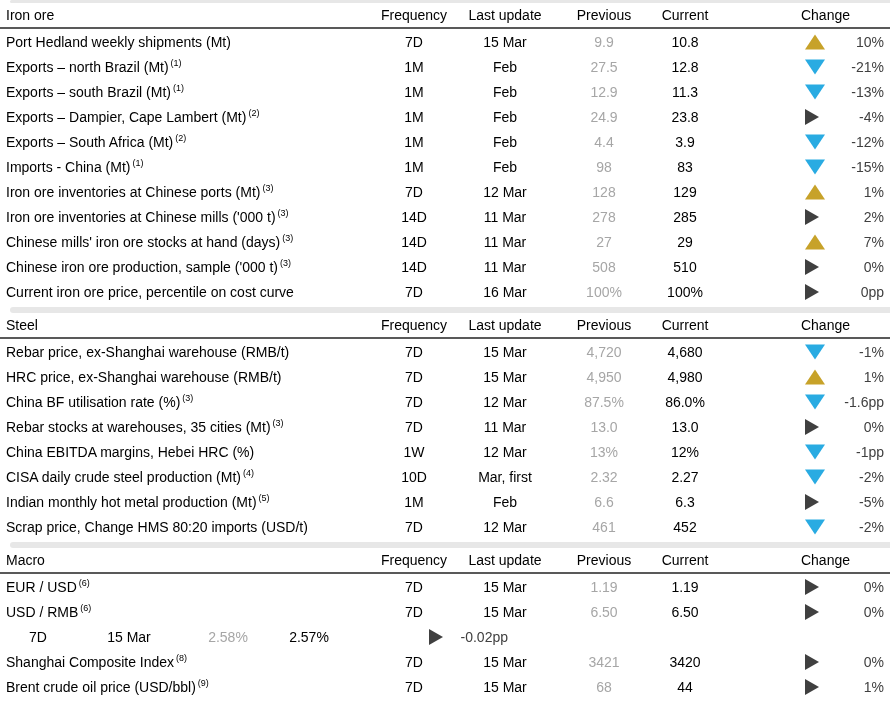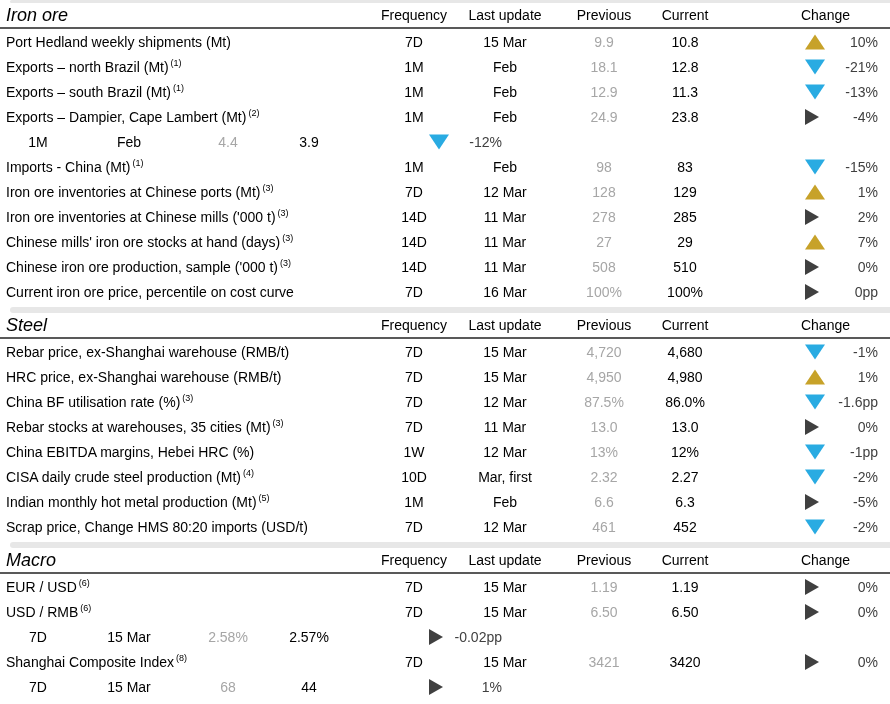--- a/index.html
+++ b/index.html
@@ -31,22 +31,22 @@
   .row {
     display: flex;
     align-items: center;
     height: 25px;
   }
   .c-label  { width: 376px; padding-left: 6px; box-sizing: border-box; text-align: left; white-space: nowrap; }
   .c-freq   { width: 76px;  text-align: center; }
   .c-last   { width: 106px; text-align: center; }
   .c-prev   { width: 92px;  text-align: center; }
   .c-curr   { width: 70px;  text-align: center; }
-  .c-change { width: 170px; position: relative; text-align: right; padding-right: 12px; box-sizing: border-box; }
-  .header-row .c-label { font-size: 18px; font-style: italic; }
+  .c-change { width: 170px; position: relative; text-align: right; padding-right: 6px; box-sizing: border-box; }
+  .header-row .c-label { font-size: 14px; }
   .header-row .c-change { padding-right: 40px; }
   .row .c-prev { color: var(--prev-text, #A6A6A6); }
   .row .c-change { color: var(--change-text, #404040); }
   sup.fn { font-size: 9px; margin-left: 2px; }
   .tri {
     position: absolute;
     left: 85px;
     top: 50%;
     transform: translateY(-50%);
     width: 0; height: 0;
@@ -80,21 +80,21 @@
     <div class="c-change">
       <span class="tri up"></span>
       <span class="chg">10%</span>
     </div>
   </div>
 
   <div class="row">
     <div class="c-label"><span class="lbl">Exports – north Brazil (Mt)</span><sup class="fn">(1)</sup></div>
     <div class="c-freq">1M</div>
     <div class="c-last">Feb</div>
-    <div class="c-prev">18.1</div>
+    <div class="c-prev">27.5</div>
     <div class="c-curr">12.8</div>
     <div class="c-change">
       <span class="tri down"></span>
       <span class="chg">-21%</span>
     </div>
   </div>
 
   <div class="row">
     <div class="c-label"><span class="lbl">Exports – south Brazil (Mt)</span><sup class="fn">(1)</sup></div>
     <div class="c-freq">1M</div>
@@ -113,20 +113,21 @@
     <div class="c-last">Feb</div>
     <div class="c-prev">24.9</div>
     <div class="c-curr">23.8</div>
     <div class="c-change">
       <span class="tri flat"></span>
       <span class="chg">-4%</span>
     </div>
   </div>
 
   <div class="row">
+    <div class="c-label"><span class="lbl">Exports – South Africa (Mt)</span><sup class="fn">(2)</sup></div>
     <div class="c-freq">1M</div>
     <div class="c-last">Feb</div>
     <div class="c-prev">4.4</div>
     <div class="c-curr">3.9</div>
     <div class="c-change">
       <span class="tri down"></span>
       <span class="chg">-12%</span>
     </div>
   </div>
 
@@ -365,20 +366,21 @@
     <div class="c-last">15 Mar</div>
     <div class="c-prev">3421</div>
     <div class="c-curr">3420</div>
     <div class="c-change">
       <span class="tri flat"></span>
       <span class="chg">0%</span>
     </div>
   </div>
 
   <div class="row">
+    <div class="c-label"><span class="lbl">Brent crude oil price (USD/bbl)</span><sup class="fn">(9)</sup></div>
     <div class="c-freq">7D</div>
     <div class="c-last">15 Mar</div>
     <div class="c-prev">68</div>
     <div class="c-curr">44</div>
     <div class="c-change">
       <span class="tri flat"></span>
       <span class="chg">1%</span>
     </div>
   </div>
 </div>

